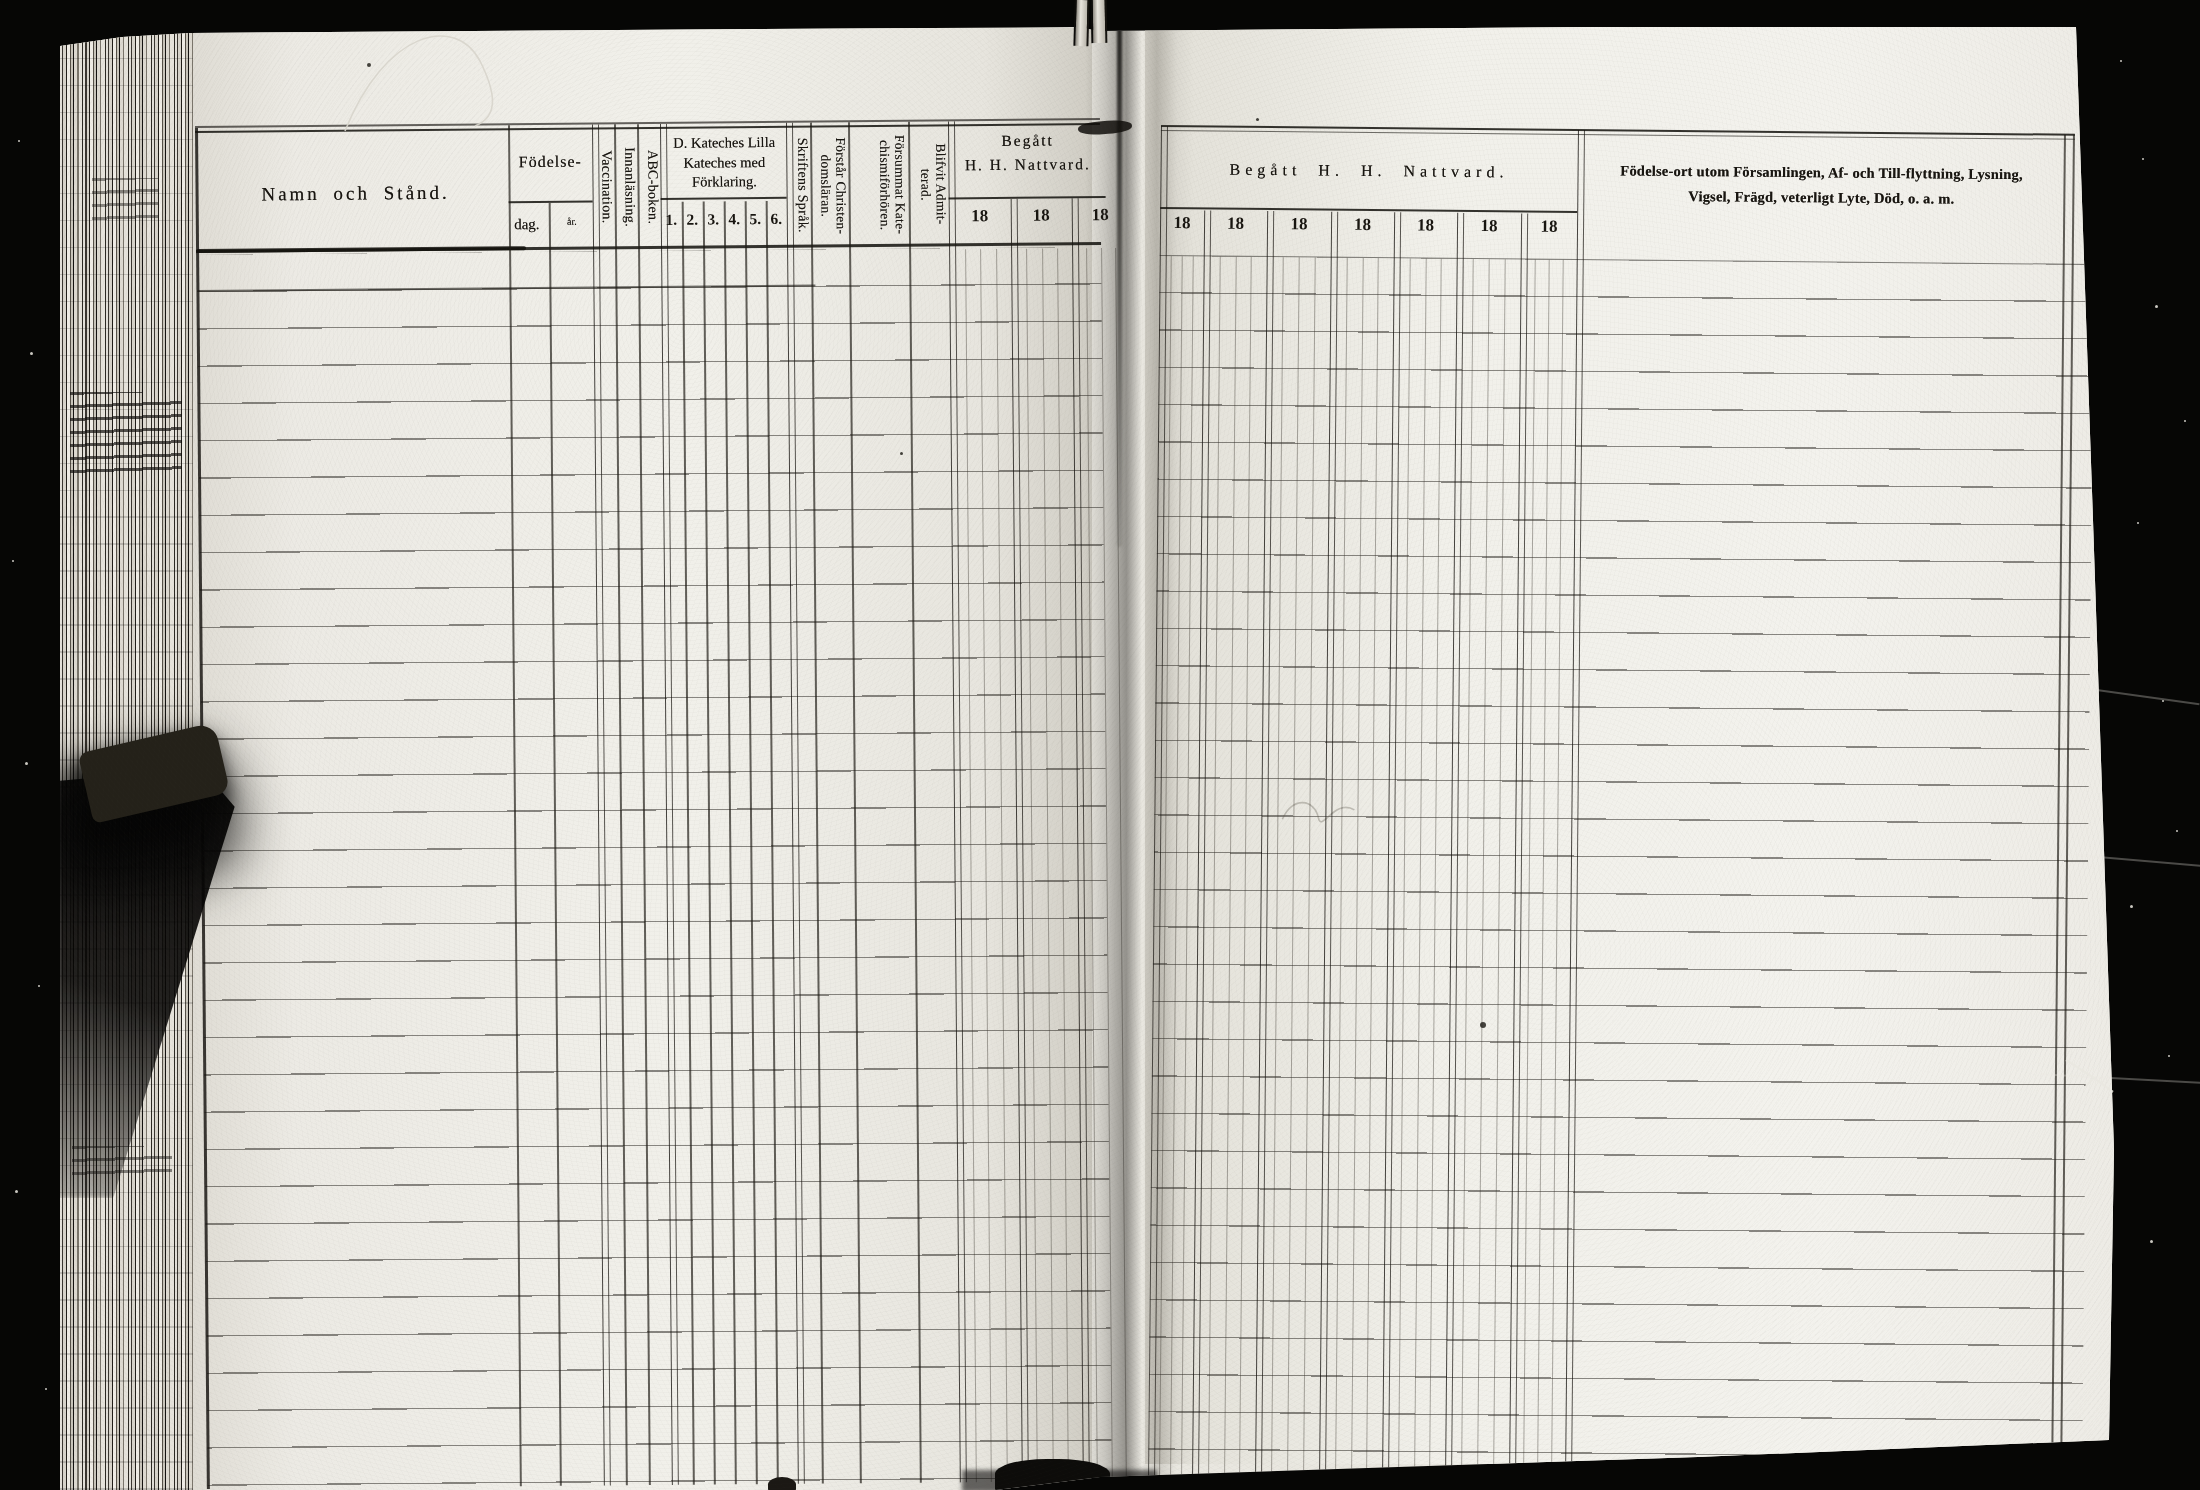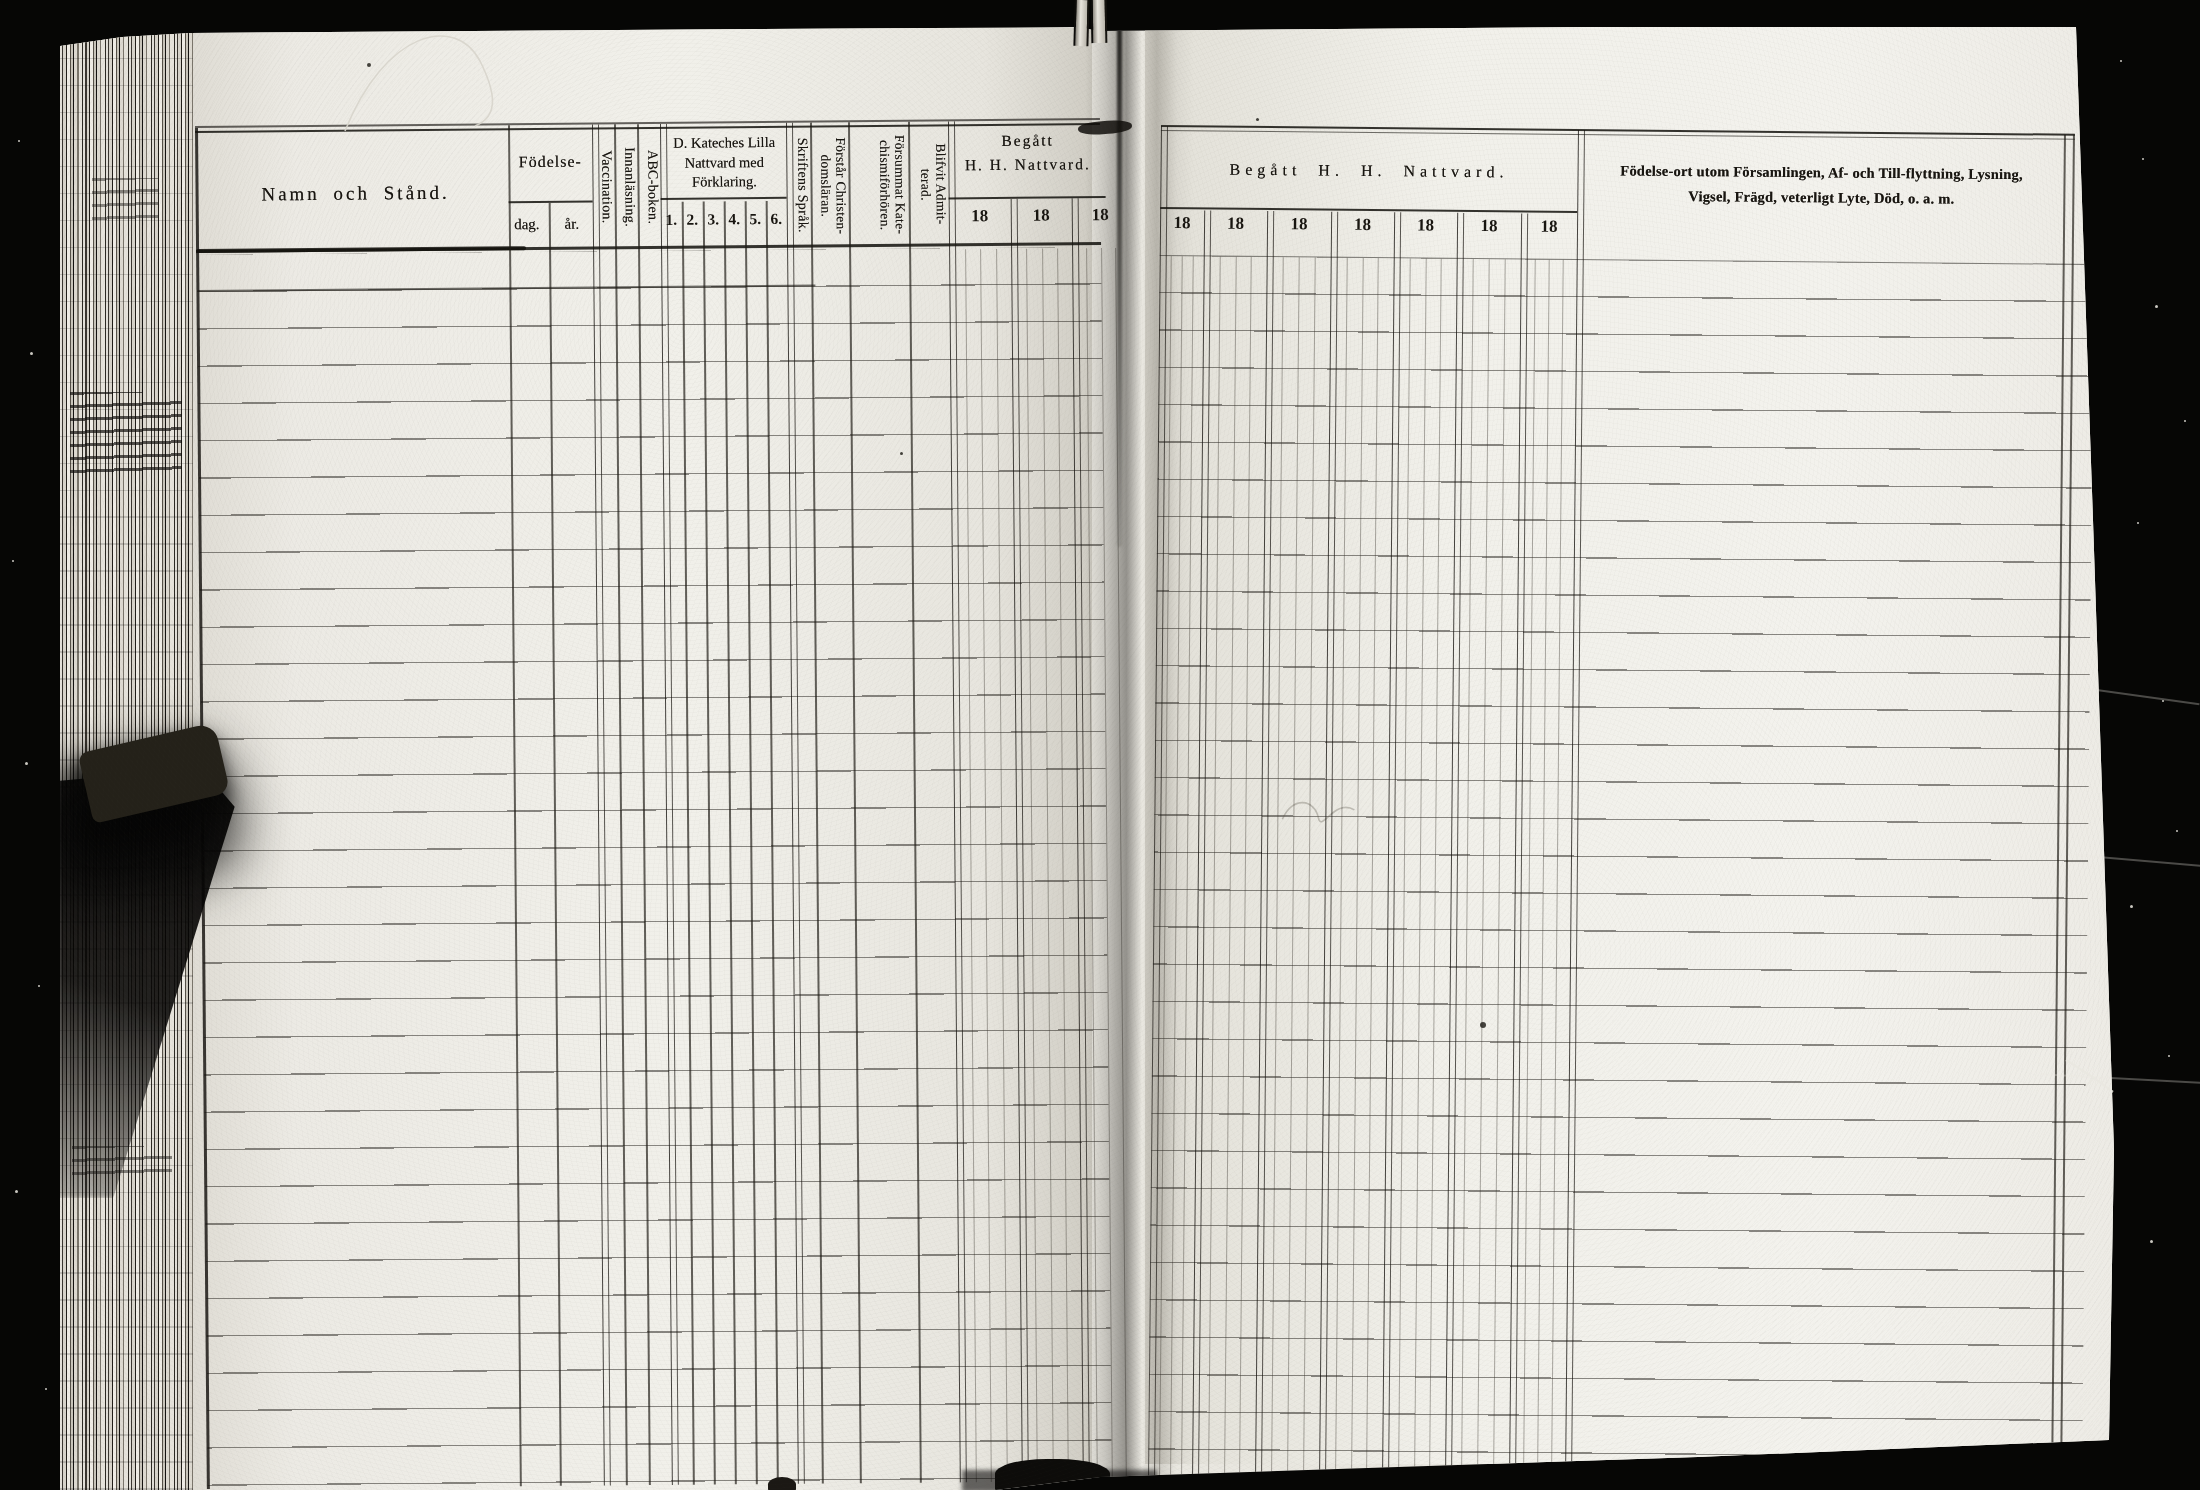--- a/index.html
+++ b/index.html
@@ -105,29 +105,29 @@
       <div class="hr" style="left:508px;top:204px;width:84px;height:1.5px"></div>
       <div class="hr" style="left:660px;top:202px;width:126px;height:1.5px"></div>
       <div class="hr" style="left:948px;top:204px;width:157px;height:1.5px"></div>
       <div class="hr" style="left:196px;top:290px;width:618px;height:2px;opacity:.7"></div>
 
       <div class="rows" style="left:196px;top:255px;width:904px;height:1233px"></div>
 
       <div class="h-txt" style="left:210px;top:184px;width:290px;font-size:19px;letter-spacing:3px;word-spacing:6px">Namn och Stånd.</div>
       <div class="h-txt" style="left:504px;top:156px;width:92px;font-size:16px;letter-spacing:1px">Födelse-</div>
       <div class="h-txt" style="left:504px;top:219px;width:44px;font-size:15px">dag.</div>
-      <div class="h-txt" style="left:549px;top:219px;width:44px;font-size:15px">år.</div>
+      <div class="h-txt" style="left:549px;top:219px;width:44px;font-size:10px">år.</div>
 
       <div class="vtext" style="left:592px;width:22px">Vaccination.</div>
       <div class="vtext" style="left:614px;width:23px">Innanläsning.</div>
       <div class="vtext" style="left:637px;width:23px">ABC-boken.</div>
 
       <div class="h-txt" style="left:662px;top:138px;width:124px;font-size:14.5px;line-height:1.35">
         <span style="display:block">D. Kateches Lilla</span>
-        <span style="display:block">Nattvard med</span>
+        <span style="display:block">Kateches med</span>
         <span style="display:block">Förklaring.</span>
       </div>
 
       <div class="vtext" style="left:787px;width:23px">Skriftens Språk.</div>
       <div class="vtext" style="left:811px;width:37px;font-size:13.5px">
         <span>Förstår Christen-</span>
         <span>domsläran.</span>
       </div>
       <div class="vtext" style="left:850px;width:57px;font-size:13.5px">
         <span>Försummat Kate-</span>

